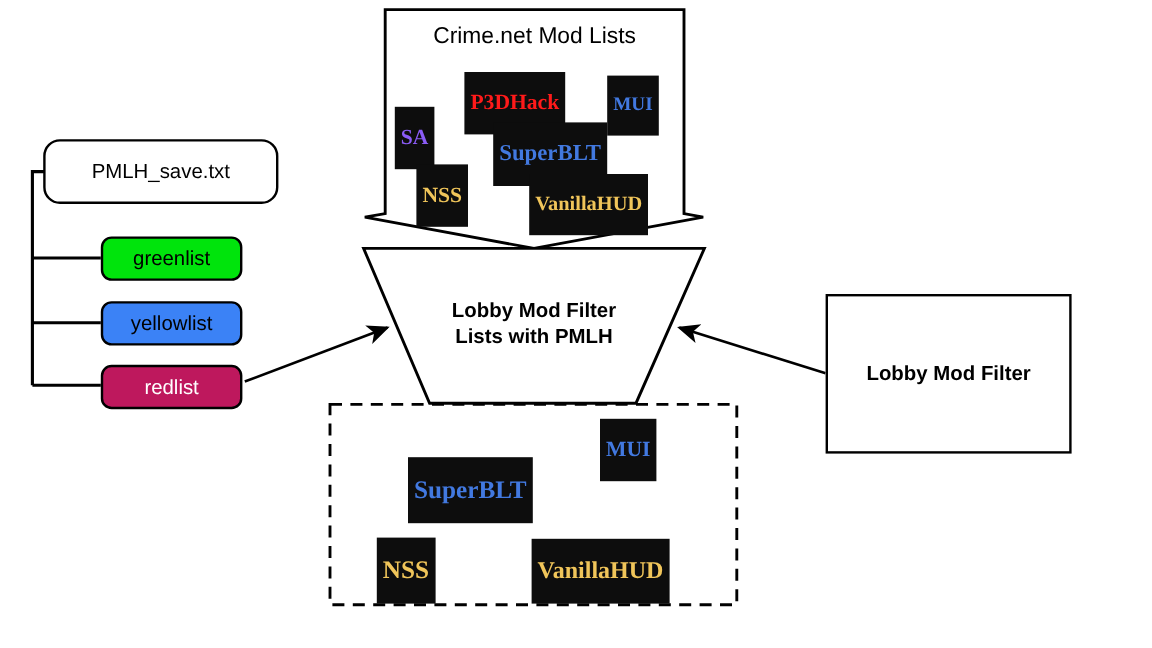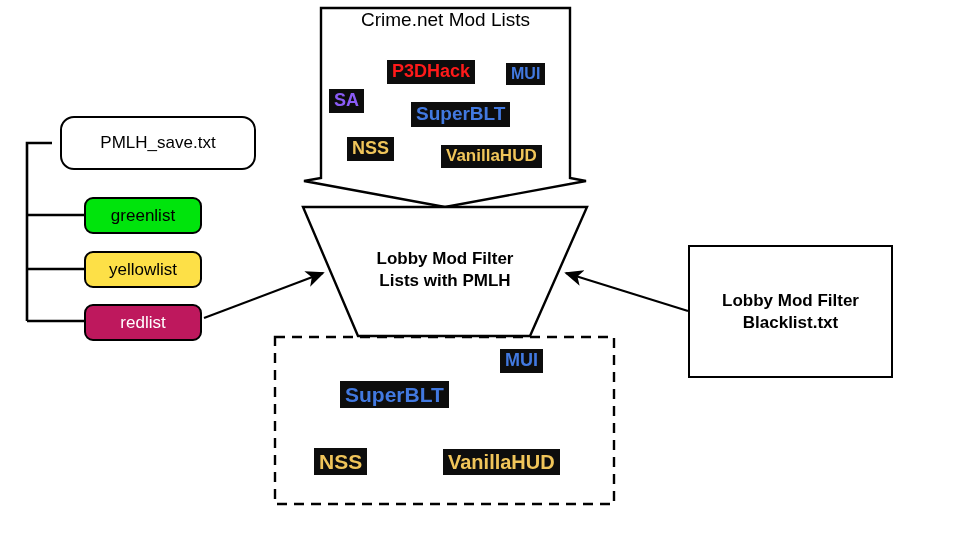--- a/index.html
+++ b/index.html
@@ -3,41 +3,41 @@
 <meta charset="utf-8">
 <style>
   html,body{margin:0;padding:0;background:#ffffff;}
   .canvas{
     position:relative;width:960px;height:540px;background:#ffffff;overflow:hidden;
     font-family:"Liberation Sans", sans-serif;color:#000;
   }
   .canvas svg{position:absolute;left:0;top:0;}
   .abs{position:absolute;box-sizing:border-box;}
   .label-center{display:flex;align-items:center;justify-content:center;text-align:center;}
-  .title{left:321px;top:8px;width:249px;height:24px;font-size:19px;}
+  .title{left:321px;top:19px;width:249px;height:24px;font-size:19px;}
   .funnel-label{left:343px;top:248px;width:204px;font-size:17px;line-height:22px;text-align:center;}
   .pmlh-box{
-    left:60px;top:116px;width:196px;height:54px;background:#fff;
+    left:36px;top:116px;width:196px;height:54px;background:#fff;
     border:2.5px solid #000;border-radius:14px;font-size:17px;
   }
   .list-box{
     left:84px;width:118px;height:37px;border:2.5px solid #000;border-radius:9px;
     font-size:17px;
   }
   .greenlist{top:197px;}
   .yellowlist{top:251px;}
   .redlist{top:304px;}
   .blacklist-box{
     left:688px;top:245px;width:205px;height:133px;background:#fff;
     border:2.5px solid #000;font-size:17px;line-height:22px;
   }
   .two-line span{display:block;font-weight:bold;}
   .chip{
     position:absolute;background:#0d0d0d;font-weight:700;
-    padding:2px 5px;white-space:nowrap;line-height:1.1;
+    padding:16px 5px;white-space:nowrap;line-height:1.1;font-family:Liberation Serif, serif;
   }
   .c-p3dhack{left:387px;top:60px;font-size:18px;}
   .c-mui-top{left:506px;top:63px;font-size:16px;}
   .c-sa{left:329px;top:89px;font-size:18px;}
   .c-superblt-top{left:411px;top:102px;font-size:19px;}
   .c-nss-top{left:347px;top:137px;font-size:18px;}
   .c-vanillahud-top{left:441px;top:145px;font-size:17px;}
   .c-mui-bot{left:500px;top:349px;font-size:18px;}
   .c-superblt-bot{left:340px;top:381px;font-size:21px;}
   .c-nss-bot{left:314px;top:448px;font-size:21px;}
@@ -77,36 +77,35 @@
   <span class="chip c-nss-top" style="color: rgb(240, 197, 90);">NSS</span>
   <span class="chip c-vanillahud-top" style="color: rgb(240, 197, 90);">VanillaHUD</span>
 
   <div class="abs label-center pmlh-box">
     <span>PMLH_save.txt</span>
   </div>
 
   <div class="abs label-center list-box greenlist" style="background: rgb(0, 228, 12);">
     <span style="color: rgb(0, 0, 0);">greenlist</span>
   </div>
-  <div class="abs label-center list-box yellowlist" style="background: #fde047;">
+  <div class="abs label-center list-box yellowlist" style="background: #3b82f6;">
     <span style="color: rgb(0, 0, 0);">yellowlist</span>
   </div>
   <div class="abs label-center list-box redlist" style="background: #be185d;">
     <span style="color: rgb(255, 255, 255);">redlist</span>
   </div>
 
   <div class="abs funnel-label two-line">
     <span>Lobby Mod Filter</span>
     <span>Lists with PMLH</span>
   </div>
 
   <div class="abs label-center blacklist-box two-line">
     <div>
       <span>Lobby Mod Filter</span>
-      <span>Blacklist.txt</span>
     </div>
   </div>
 
   <span class="chip c-mui-bot" style="color: rgb(66, 121, 224);">MUI</span>
   <span class="chip c-superblt-bot" style="color: rgb(66, 121, 224);">SuperBLT</span>
   <span class="chip c-nss-bot" style="color: rgb(240, 197, 90);">NSS</span>
   <span class="chip c-vanillahud-bot" style="color: rgb(240, 197, 90);">VanillaHUD</span>
 
 </div>
 

